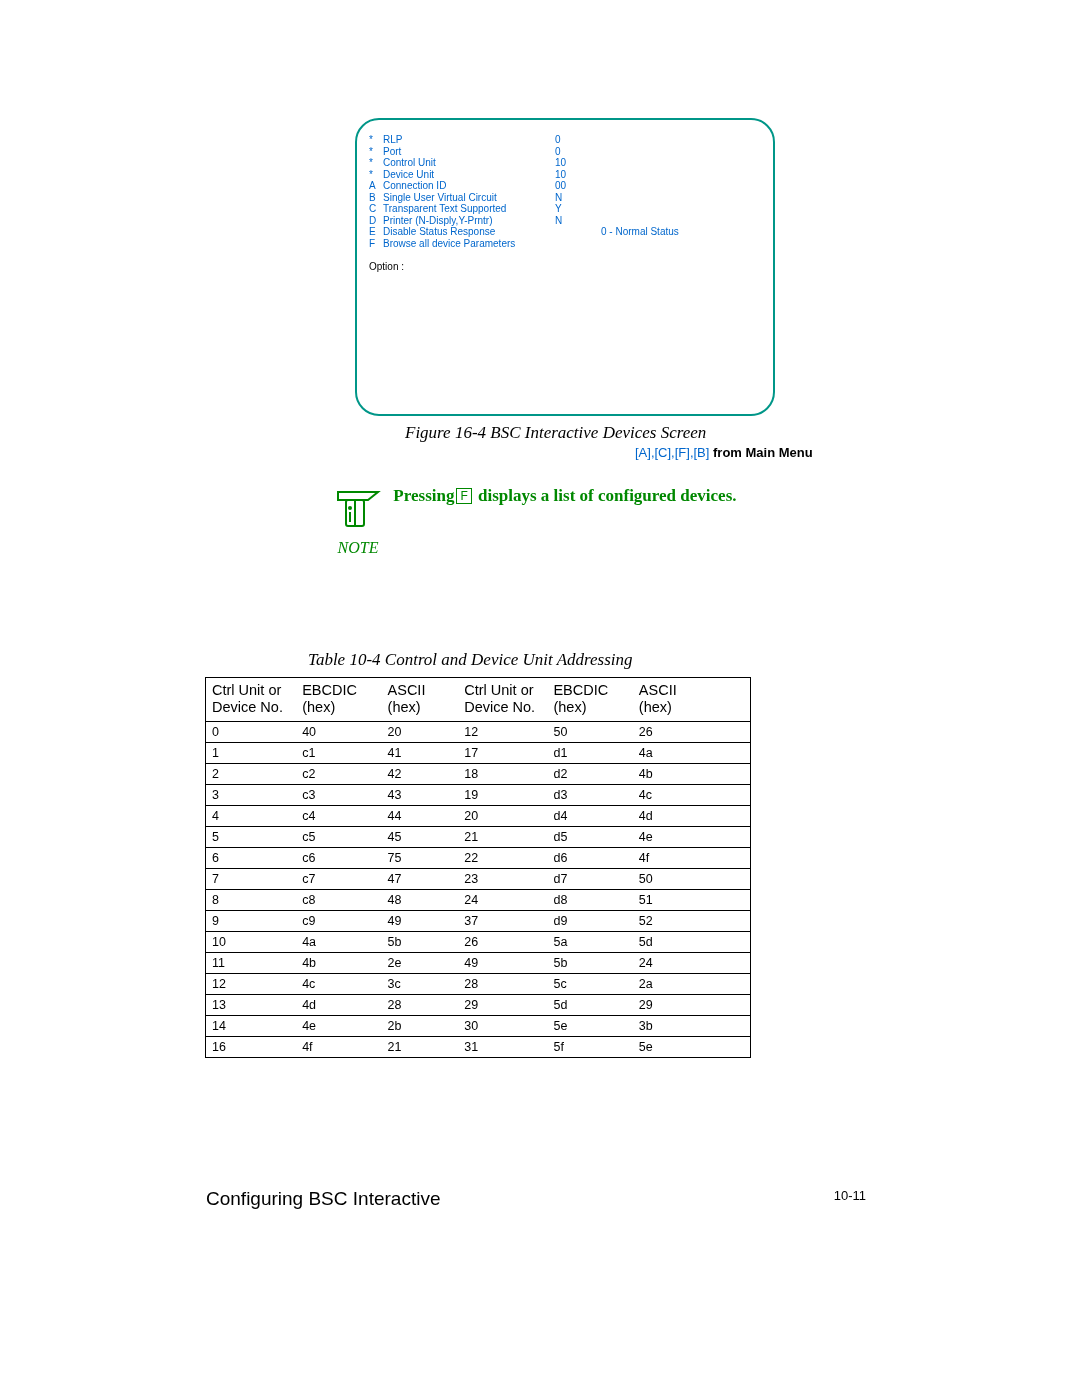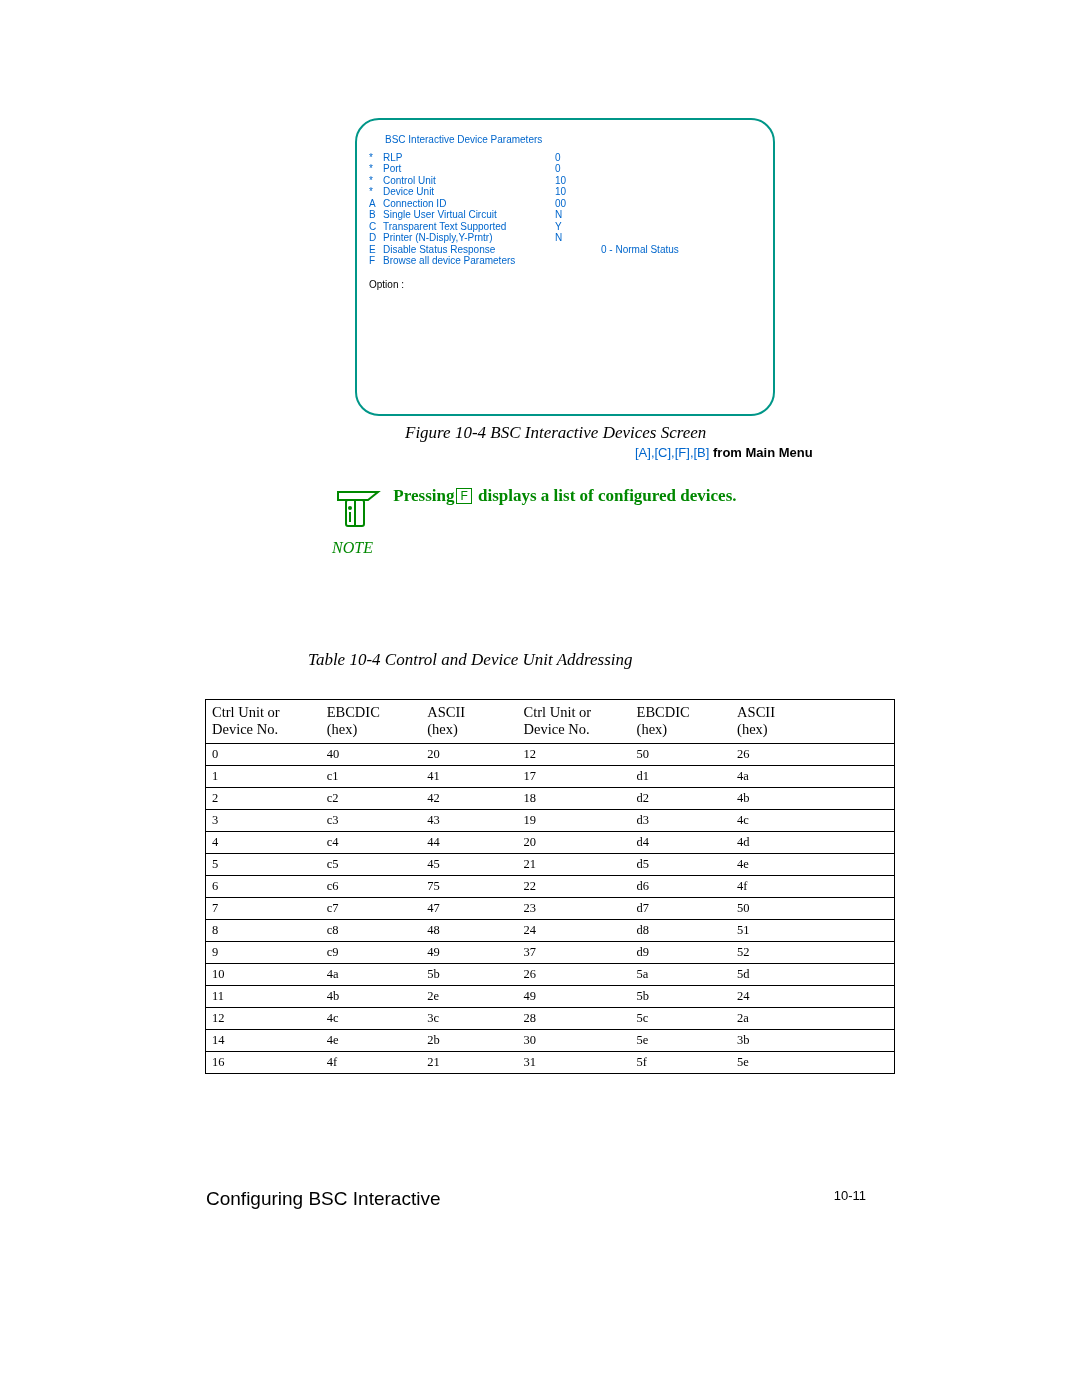--- a/index.html
+++ b/index.html
@@ -104,40 +104,40 @@
     font-weight: normal;
     line-height: 1.2;
     vertical-align: 1px;
     margin: 0 2px;
   }
   .note-label {
     font-family: "Times New Roman", serif;
     font-style: italic;
     font-size: 16px;
     color: #008800;
+    text-align: center;
     margin-top: 2px;
   }
   
   .table-caption {
     position: absolute;
     top: 650px;
     left: 308px;
     font-style: italic;
     font-family: "Times New Roman", serif;
     font-size: 17px;
   }
   
   .data-table {
     position: absolute;
     left: 205px;
-    top: 699px;
-    width: 690px;
+    top: 677px;
+    width: 546px;
     border-collapse: collapse;
     font-size: 14.5px;
-    font-family: Liberation Serif, serif;
   }
   .data-table th {
     border: 1.5px solid #000;
     border-right: none;
     font-weight: normal;
     text-align: left;
     padding: 4px 6px;
     line-height: 1.2;
     vertical-align: top;
   }
@@ -170,21 +170,20 @@
     top: 1188px;
     font-size: 13px;
   }
 </style>
 </head>
 <body>
 
 <div class="page">
 
   <div class="screen-panel">
-    <div class="screen-title">BSC Interactive Device Parameters</div>
     <div class="param-list">
         <div class="param-row">
           <span class="param-key">*</span>
           <span class="param-name">RLP</span>
           <span class="param-val">0</span>
           <span class="param-extra"></span>
         </div>
         <div class="param-row">
           <span class="param-key">*</span>
           <span class="param-name">Port</span>
@@ -236,21 +235,21 @@
         <div class="param-row">
           <span class="param-key">F</span>
           <span class="param-name">Browse all device Parameters</span>
           <span class="param-val"></span>
           <span class="param-extra"></span>
         </div>
       </div>
     <div class="option-line">Option :</div>
   </div>
 
-  <div class="figure-caption">Figure 10-4    BSC Interactive Devices Screen</div>
+  <div class="figure-caption">Figure 16-4    BSC Interactive Devices Screen</div>
   <div class="breadcrumb-line">
     <span class="breadcrumb-keys">[A],[C],[F],[B]</span><span class="breadcrumb-tail">  from Main Menu</span>
   </div>
 
   <div class="note-block">
     <span class="note-icon">
       <svg width="52" height="52" viewBox="0 0 52 52">
         <g fill="none" stroke="#008800" stroke-width="2">
           <path d="M6 10 L46 10 L36 18 L6 18 Z" fill="#ffffff"></path>
           <rect x="14" y="18" width="18" height="26" rx="2"></rect>
@@ -378,20 +377,28 @@
         </tr>
         <tr>
           <td>12</td>
           <td>4c</td>
           <td>3c</td>
           <td>28</td>
           <td>5c</td>
           <td>2a</td>
         </tr>
         <tr>
+          <td>13</td>
+          <td>4d</td>
+          <td>28</td>
+          <td>29</td>
+          <td>5d</td>
+          <td>29</td>
+        </tr>
+        <tr>
           <td>14</td>
           <td>4e</td>
           <td>2b</td>
           <td>30</td>
           <td>5e</td>
           <td>3b</td>
         </tr>
         <tr>
           <td>16</td>
           <td>4f</td>

